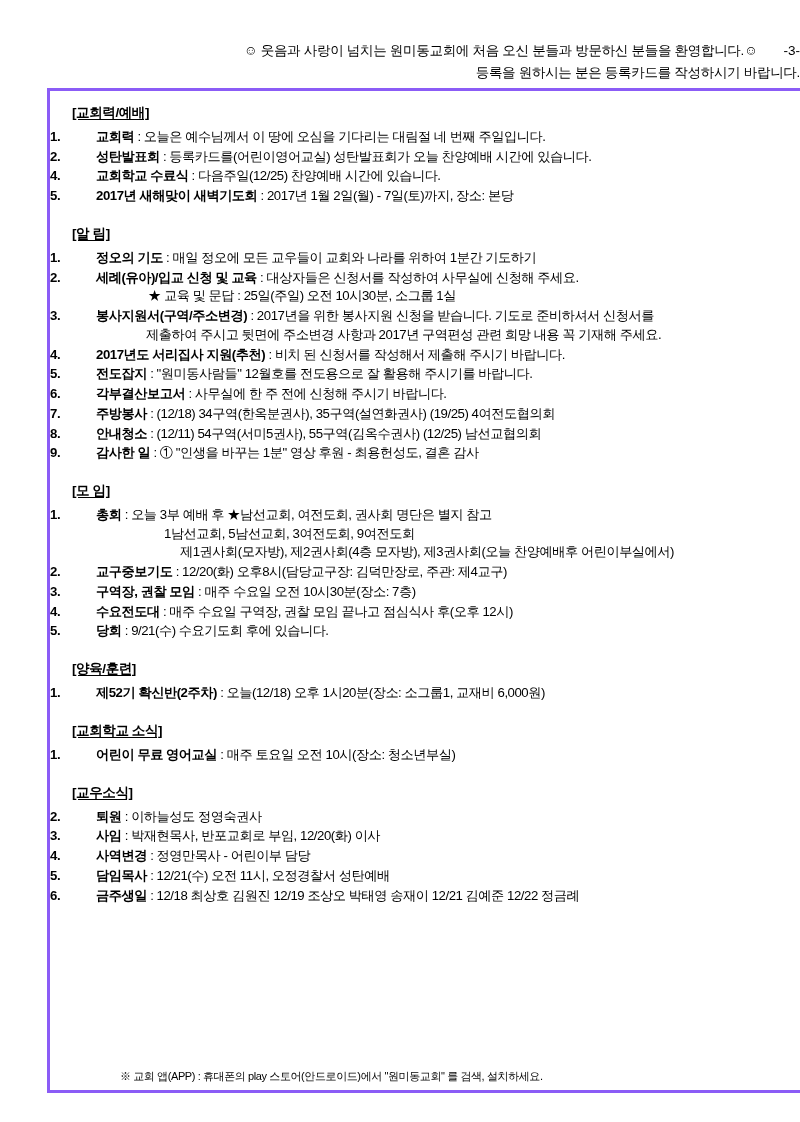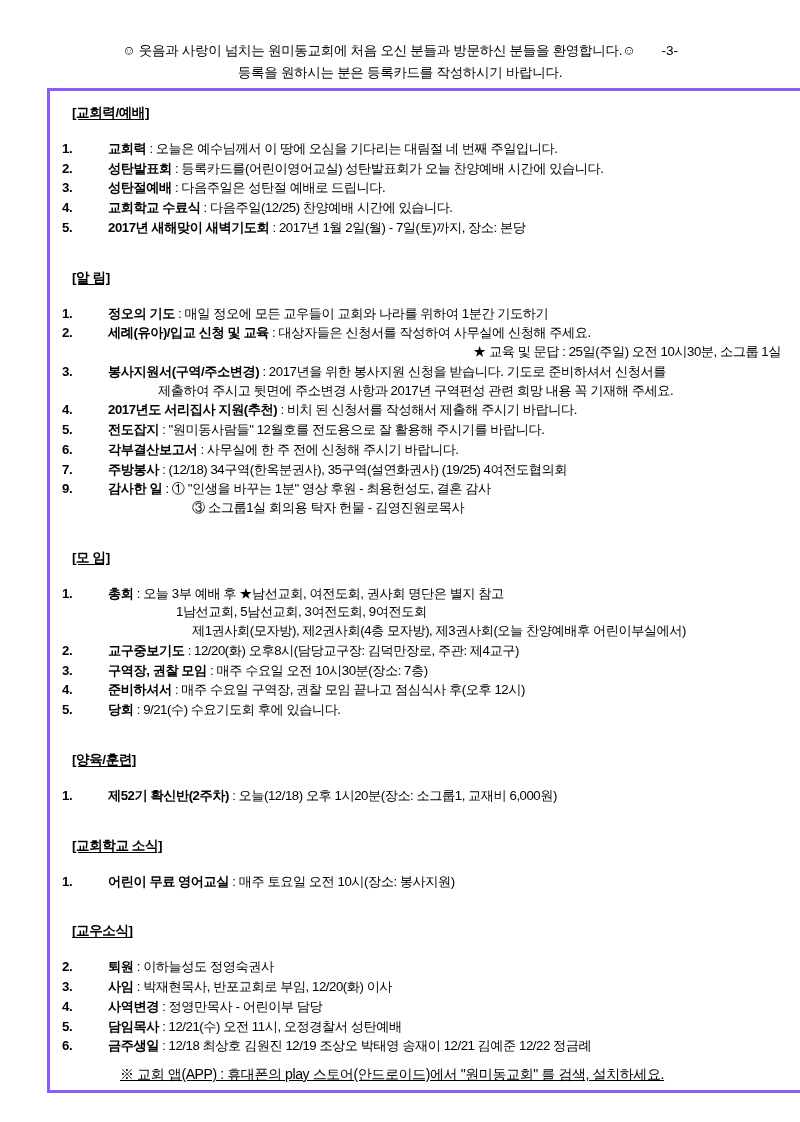--- a/index.html
+++ b/index.html
@@ -21,21 +21,21 @@
     position: relative;
     box-sizing: border-box;
   }
 
   
   .header {
     position: absolute;
     top: 40px;
     left: 0;
     width: 800px;
-    text-align: center;
+    text-align: right;
     font-size: 13.5px;
     line-height: 1.65;
     letter-spacing: -0.3px;
   }
   .header-line {
     white-space: nowrap;
   }
   .page-num {
     display: inline-block;
     margin-left: 26px;
@@ -65,21 +65,21 @@
     text-decoration: underline;
     text-underline-offset: 2px;
     display: inline-block;
   }
   .sec-gap {
     height: 14px;
   }
 
   ol.items, ul.items {
     list-style: none;
-    margin: 16px;
+    margin: 4px;
     padding: 0;
   }
   li.item {
     font-size: 13.2px;
     line-height: 1.42;
     letter-spacing: -0.45px;
     margin: 0 0 1px 0;
     padding-left: 26px;
     text-indent: -26px;
     white-space: normal;
@@ -107,30 +107,28 @@
   .sub3 {
     display: block;
     padding-left: 62px;
     text-indent: 0;
     letter-spacing: -0.45px;
   }
   .star {
     display: block;
     padding-left: 46px;
     text-indent: 0;
-    text-align: right;
   }
 
   .footnote {
     position: absolute;
     left: 70px;
     bottom: 6px;
-    font-size: 14px;
+    font-size: 11px;
     letter-spacing: -0.4px;
-    text-decoration: underline;
   }
 </style>
 </head>
 <body>
 
 <div class="page">
 
   <div class="header">
     <div class="header-line">
       <span>☺ 웃음과 사랑이 넘치는 원미동교회에 처음 오신 분들과 방문하신 분들을 환영합니다.☺</span><span class="page-num">-3-</span>
@@ -138,70 +136,70 @@
     <div class="header-line">등록을 원하시는 분은 등록카드를 작성하시기 바랍니다.</div>
   </div>
 
   <div class="frame">
 
     <div class="section">
       <div class="sec-title">[교회력/예배]</div>
       <ol class="items">
         <li class="item"><span class="num">1.</span><span class="lbl">교회력</span><span> : 오늘은 예수님께서 이 땅에 오심을 기다리는 대림절 네 번째 주일입니다.</span></li>
         <li class="item"><span class="num">2.</span><span class="lbl">성탄발표회</span><span> : 등록카드를(어린이영어교실) 성탄발표회가 오늘 찬양예배 시간에 있습니다.</span></li>
-        <li class="item"><span class="num">3.</span><span class="lbl">성탄절예배</span><span> : 다음주일은 성탄절 예배로 드립니다.</span></li>
         <li class="item"><span class="num">4.</span><span class="lbl">교회학교 수료식</span><span> : 다음주일(12/25) 찬양예배 시간에 있습니다.</span></li>
         <li class="item"><span class="num">5.</span><span class="lbl">2017년 새해맞이 새벽기도회</span><span> : 2017년 1월 2일(월) - 7일(토)까지, 장소: 본당</span></li>
       </ol>
     </div>
 
     <div class="sec-gap"></div>
 
     <div class="section">
       <div class="sec-title">[알 림]</div>
       <ol class="items">
         <li class="item"><span class="num">1.</span><span class="lbl">정오의 기도</span><span> : 매일 정오에 모든 교우들이 교회와 나라를 위하여 1분간 기도하기</span></li>
         <li class="item"><span class="num">2.</span><span class="lbl">세례(유아)/입교 신청 및 교육</span><span> : 대상자들은 신청서를 작성하여 사무실에 신청해 주세요.</span><span class="star">★ 교육 및 문답 : 25일(주일) 오전 10시30분, 소그룹 1실</span></li>
         <li class="item"><span class="num">3.</span><span class="lbl">봉사지원서(구역/주소변경)</span><span> : 2017년을 위한 봉사지원 신청을 받습니다. 기도로 준비하셔서 신청서를</span><span class="sub">제출하여 주시고 뒷면에 주소변경 사항과 2017년 구역편성 관련 희망 내용 꼭 기재해 주세요.</span></li>
         <li class="item"><span class="num">4.</span><span class="lbl">2017년도 서리집사 지원(추천)</span><span> : 비치 된 신청서를 작성해서 제출해 주시기 바랍니다.</span></li>
         <li class="item"><span class="num">5.</span><span class="lbl">전도잡지</span><span> : "원미동사람들" 12월호를 전도용으로 잘 활용해 주시기를 바랍니다.</span></li>
         <li class="item"><span class="num">6.</span><span class="lbl">각부결산보고서</span><span> : 사무실에 한 주 전에 신청해 주시기 바랍니다.</span></li>
         <li class="item"><span class="num">7.</span><span class="lbl">주방봉사</span><span> : (12/18) 34구역(한옥분권사), 35구역(설연화권사)  (19/25) 4여전도협의회</span></li>
-        <li class="item"><span class="num">9.</span><span class="lbl">감사한 일</span><span> : ① "인생을 바꾸는 1분" 영상 후원 - 최용헌성도, 결혼 감사</span><span class="sub2">③ 소그룹1실 회의용 탁자 헌물 - 김영진원로목사</span></li>
+        <li class="item"><span class="num">8.</span><span class="lbl">안내청소</span><span> : (12/11) 54구역(서미5권사), 55구역(김옥수권사)  (12/25) 남선교협의회</span></li>
+        <li class="item"><span class="num">9.</span><span class="lbl">감사한 일</span><span> : ① "인생을 바꾸는 1분" 영상 후원 - 최용헌성도, 결혼 감사</span></li>
       </ol>
     </div>
 
     <div class="sec-gap"></div>
 
     <div class="section">
       <div class="sec-title">[모 임]</div>
       <ol class="items">
         <li class="item"><span class="num">1.</span><span class="lbl">총회</span><span> : 오늘 3부 예배 후 ★남선교회, 여전도회, 권사회 명단은 별지 참고</span><span class="sub3">1남선교회, 5남선교회, 3여전도회, 9여전도회</span><span class="sub2">제1권사회(모자방), 제2권사회(4층 모자방), 제3권사회(오늘 찬양예배후 어린이부실에서)</span></li>
         <li class="item"><span class="num">2.</span><span class="lbl">교구중보기도</span><span> : 12/20(화) 오후8시(담당교구장: 김덕만장로, 주관: 제4교구)</span></li>
         <li class="item"><span class="num">3.</span><span class="lbl">구역장, 권찰 모임</span><span> : 매주 수요일 오전 10시30분(장소: 7층)</span></li>
-        <li class="item"><span class="num">4.</span><span class="lbl">준비하셔서</span><span> : 매주 수요일 구역장, 권찰 모임 끝나고 점심식사 후(오후 12시)</span></li>
+        <li class="item"><span class="num">4.</span><span class="lbl">수요전도대</span><span> : 매주 수요일 구역장, 권찰 모임 끝나고 점심식사 후(오후 12시)</span></li>
         <li class="item"><span class="num">5.</span><span class="lbl">당회</span><span> : 9/21(수) 수요기도회 후에 있습니다.</span></li>
       </ol>
     </div>
 
     <div class="sec-gap"></div>
 
     <div class="section">
       <div class="sec-title">[양육/훈련]</div>
       <ol class="items">
         <li class="item"><span class="num">1.</span><span class="lbl">제52기 확신반(2주차)</span><span> : 오늘(12/18) 오후 1시20분(장소: 소그룹1, 교재비 6,000원)</span></li>
       </ol>
     </div>
 
     <div class="sec-gap"></div>
 
     <div class="section">
       <div class="sec-title">[교회학교 소식]</div>
       <ol class="items">
-        <li class="item"><span class="num">1.</span><span class="lbl">어린이 무료 영어교실</span><span> : 매주 토요일 오전 10시(장소: 봉사지원)</span></li>
+        <li class="item"><span class="num">1.</span><span class="lbl">어린이 무료 영어교실</span><span> : 매주 토요일 오전 10시(장소: 청소년부실)</span></li>
       </ol>
     </div>
 
     <div class="sec-gap"></div>
 
     <div class="section">
       <div class="sec-title">[교우소식]</div>
       <ol class="items">
         <li class="item"><span class="num">2.</span><span class="lbl">퇴원</span><span> : 이하늘성도  정영숙권사</span></li>
         <li class="item"><span class="num">3.</span><span class="lbl">사임</span><span> : 박재현목사, 반포교회로 부임, 12/20(화) 이사</span></li>

